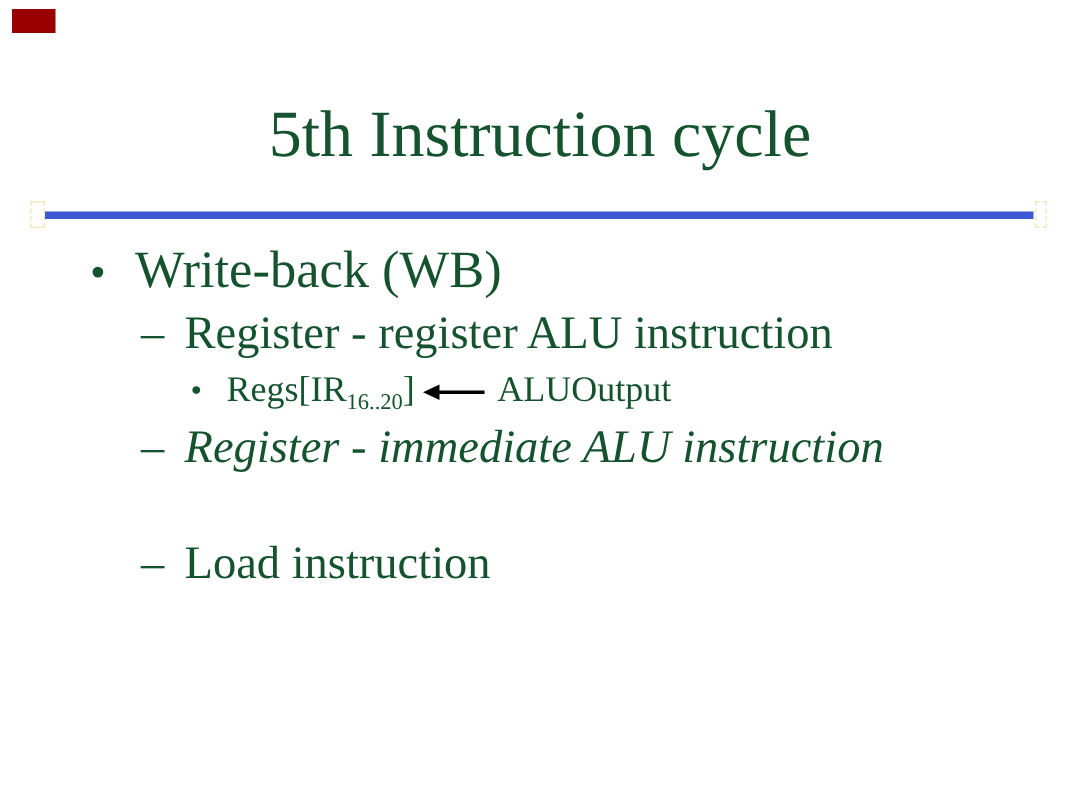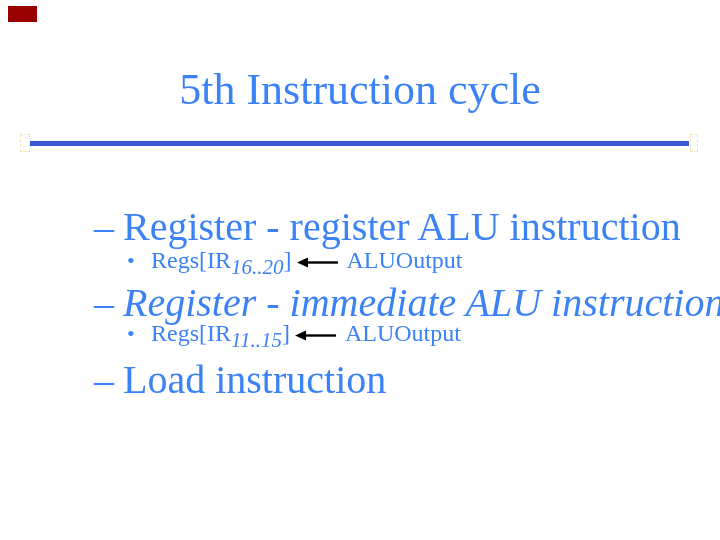--- a/index.html
+++ b/index.html
@@ -1,73 +1,70 @@
 <!DOCTYPE html>
 <html><head>
 <meta charset="utf-8">
 <style>
   html,body{margin:0;padding:0;background:#fff;}
   body{width:720px;height:540px;position:relative;overflow:hidden;}
-  .slide{position:absolute;inset:0;font-family:"Liberation Serif", serif;color:#3b82f6;background:#fff;}
+  .slide{position:absolute;inset:0;font-family:"Liberation Serif", serif;color:#14532d;background:#fff;}
   .corner-block{position:absolute;left:8px;top:6px;width:29px;height:16px;background:#990000;}
   .slide-title{position:absolute;left:0;right:0;top:64px;margin:0;text-align:center;
                font-size:44px;font-weight:400;line-height:1.2;letter-spacing:0;}
   .title-rule{position:absolute;left:30px;top:141px;width:659px;height:5px;background:#3b57d4;}
   .ornament{position:absolute;width:8px;height:16px;border:1px dashed #ece0a8;opacity:.75;}
   .orn-left{left:20px;top:134px;}
   .orn-right{left:690px;top:134px;width:6px;}
   .line{position:absolute;white-space:nowrap;line-height:1.2;}
   .l1{left:60px;top:159px;font-size:35px;}
-  .l2{left:94px;font-size:40px;}
+  .l2{left:94px;font-size:31px;}
   .l3{left:127px;font-size:24px;}
   .y-l2a{top:203px;} .y-l3a{top:246px;}
   .y-l2b{top:279px;font-style:italic;} .y-l3b{top:319px;}
   .y-l2c{top:356px;} .y-l3c{top:392px;}
   .marker{display:inline-block;}
   .l1 .marker{width:30px;font-size:30px;}
   .l2 .marker{width:29px;}
   .l3 .marker{width:24px;font-size:22px;}
-  sub{font-size:21px;line-height:0;font-style:italic;}
+  sub{font-size:15px;line-height:0;}
   .arrow{display:inline-block;margin:0 8px 0 5px;}
   .arrow svg{vertical-align:-1px;}
 </style>
 </head>
 <body>
 
 <div class="slide">
 
   <div class="corner-block"></div>
 
   <h1 class="slide-title">5th Instruction cycle</h1>
 
   <div class="title-rule"></div>
   <div class="ornament orn-left"></div>
   <div class="ornament orn-right"></div>
 
+  <div class="line l1">
+    <span class="marker">•</span><span>Write-back (WB)</span>
+  </div>
 
   <div class="line l2 y-l2a">
     <span class="marker">–</span><span>Register - register ALU instruction</span>
   </div>
 
   <div class="line l3 y-l3a">
     <span class="marker">•</span><span><span>Regs[IR</span><sub>16..20</sub><span>]</span></span><span class="arrow"><svg width="42" height="13" viewBox="0 0 42 13">
           <line x1="41" y1="6.5" x2="9" y2="6.5" stroke="#000" stroke-width="2.4"></line>
           <polygon points="0,6.5 11,1.4 11,11.6" fill="#000"></polygon>
         </svg></span><span>ALUOutput</span>
   </div>
 
   <div class="line l2 y-l2b">
     <span class="marker">–</span><span>Register - immediate ALU instruction</span>
   </div>
 
-  <div class="line l3 y-l3b">
-    <span class="marker">•</span><span><span>Regs[IR</span><sub>11..15</sub><span>]</span></span><span class="arrow"><svg width="42" height="13" viewBox="0 0 42 13">
-          <line x1="41" y1="6.5" x2="9" y2="6.5" stroke="#000" stroke-width="2.4"></line>
-          <polygon points="0,6.5 11,1.4 11,11.6" fill="#000"></polygon>
-        </svg></span><span>ALUOutput</span>
-  </div>
 
   <div class="line l2 y-l2c">
     <span class="marker">–</span><span>Load instruction</span>
   </div>
 
 
 </div>
 
 </body></html>

